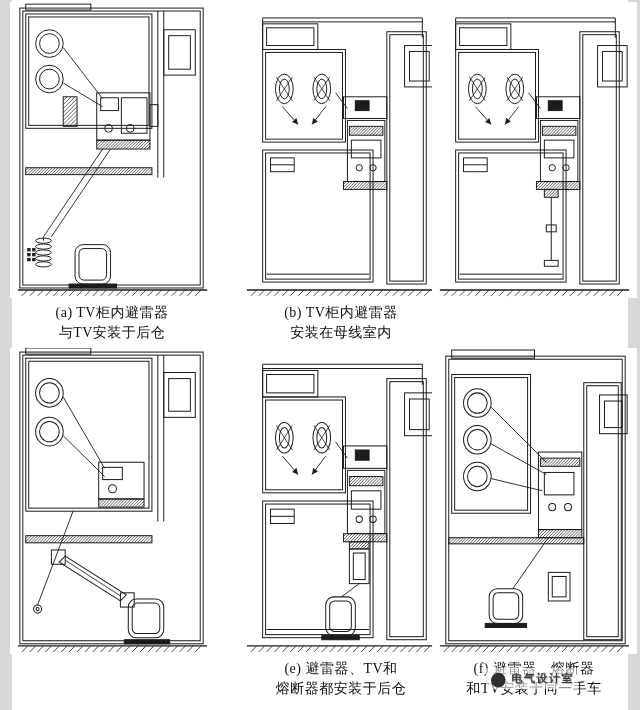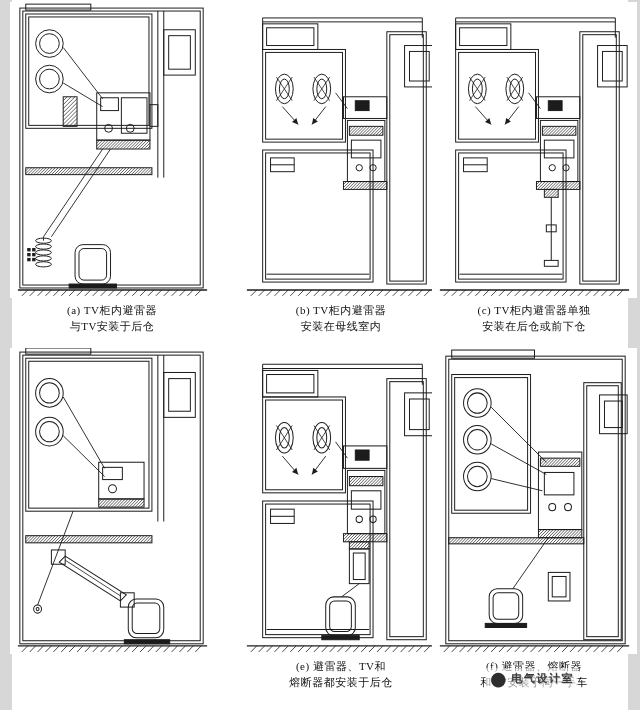--- a/index.html
+++ b/index.html
@@ -10,21 +10,21 @@
   .edge.right{right:0;}
   figure.panel{position:absolute;margin:0;text-align:center;}
   figure.panel svg{display:block;margin:0 auto;background:#fff;}
   .row1{top:2px;}
   .row2{top:348px;}
   .col-a{left:6px;width:212px;}
   .col-b{left:237px;width:208px;}
   .col-c{left:432px;width:204px;}
   .row1 svg{width:205px;height:296px;}
   .row2 svg{width:205px;height:306px;}
-  figcaption{margin-top:5px;font-size:11px;line-height:1.45;color:#101010;
+  figcaption{margin-top:5px;font-size:14px;line-height:1.45;color:#101010;
              letter-spacing:.5px;}
   .wm{position:absolute;left:486px;top:668px;display:flex;align-items:center;gap:5px;
       z-index:6;background:rgba(255,255,255,.55);padding:1px 4px;}
   .wm-icon{font-size:19px;line-height:1;color:#2e2e2e;
            font-family:"DejaVu Sans",sans-serif;}
   .wm-text{font-family:"Liberation Sans",sans-serif;font-weight:bold;font-size:11px;
            color:#3c3c3c;letter-spacing:1.5px;text-shadow:1px 1px 0 #c9c9c9;}
 </style>
 </head>
 <body>
@@ -383,24 +383,20 @@
         <line x1="114" y1="196" x2="120" y2="190" stroke="#1c1c1c" stroke-width="0.7"></line>
         <line x1="115" y1="198" x2="123" y2="190" stroke="#1c1c1c" stroke-width="0.7"></line>
         <line x1="118" y1="198" x2="126" y2="190" stroke="#1c1c1c" stroke-width="0.7"></line>
         <line x1="121" y1="198" x2="128" y2="191" stroke="#1c1c1c" stroke-width="0.7"></line>
         <line x1="124" y1="198" x2="128" y2="194" stroke="#1c1c1c" stroke-width="0.7"></line>
         <line x1="127" y1="198" x2="128" y2="197" stroke="#1c1c1c" stroke-width="0.7"></line>
         <line x1="121" y1="198" x2="121" y2="262" stroke="#1c1c1c" stroke-width="1"></line>
         <rect x="116" y="226" width="10" height="7" fill="none" stroke="#1c1c1c" stroke-width="1"></rect>
         <rect x="114" y="262" width="14" height="6" fill="none" stroke="#1c1c1c" stroke-width="1"></rect>
       </svg>
-    <figcaption>
-      <span>(c) TV柜内避雷器单独</span><br>
-      <span>安装在后仓或前下仓</span>
-    </figcaption>
   </figure>
 
   <figure class="panel row2 col-a">
     <svg id="svg-d" viewBox="0 0 208 300" preserveAspectRatio="none">
         <line x1="8" y1="292" x2="200" y2="292" stroke="#1c1c1c" stroke-width="1.4"></line>
         <line x1="12" y1="298" x2="18" y2="292" stroke="#1c1c1c" stroke-width="0.8"></line>
         <line x1="20" y1="298" x2="26" y2="292" stroke="#1c1c1c" stroke-width="0.8"></line>
         <line x1="28" y1="298" x2="34" y2="292" stroke="#1c1c1c" stroke-width="0.8"></line>
         <line x1="36" y1="298" x2="42" y2="292" stroke="#1c1c1c" stroke-width="0.8"></line>
         <line x1="44" y1="298" x2="50" y2="292" stroke="#1c1c1c" stroke-width="0.8"></line>

